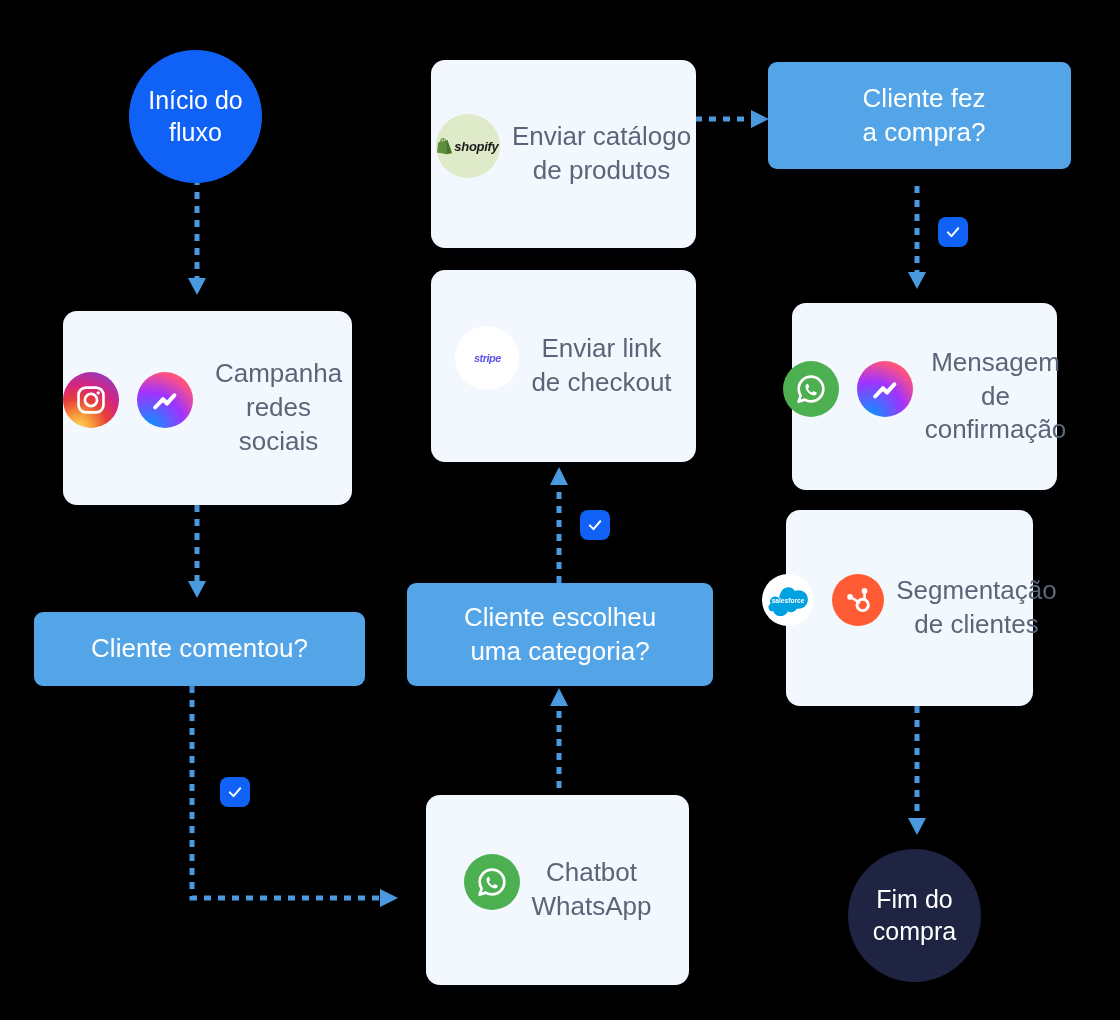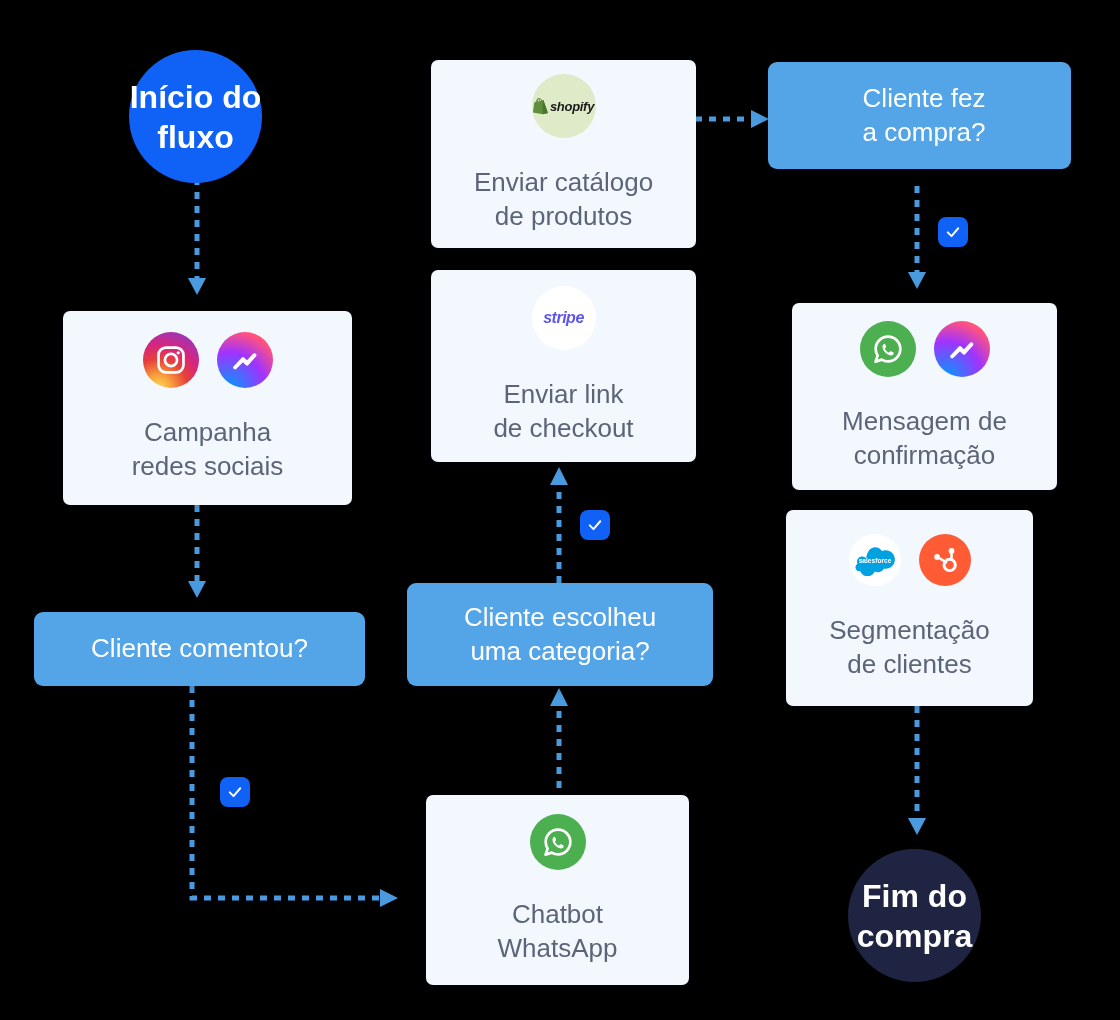--- a/index.html
+++ b/index.html
@@ -23,32 +23,32 @@
   
   .node { position: absolute; box-sizing: border-box; }
 
   .circle-node {
     border-radius: 50%;
     display: flex;
     align-items: center;
     justify-content: center;
     text-align: center;
     color: #ffffff;
-    font-size: 32px;
+    font-size: 25px;
     line-height: 1.25;
-    font-weight: 700;
+    font-weight: 400;
   }
   .circle-start { background: #0f62f5; }
   .circle-end   { background: #1e2442; }
 
   .card-node {
     background: #f3f8fe;
-    border-radius: 7px;
+    border-radius: 14px;
     display: flex;
-    flex-direction: column;
+    flex-direction: row;
     align-items: center;
     justify-content: center;
     box-shadow: 0 2px 10px rgba(10,20,50,0.18);
     gap: 12px;
   }
   .card-icons {
     display: flex;
     align-items: center;
     justify-content: center;
     gap: 18px;
@@ -94,21 +94,21 @@
   .ico-hubspot   { background: #ff5c35; }
   .ico-whatsapp  { background: #4caf50; }
   .ico-instagram {
     background: radial-gradient(circle at 28% 100%, #fdd85d 0%, #f8a33b 18%, #e6403b 42%, #d7257d 62%, #9b36b7 86%);
   }
   .ico-messenger {
     background: radial-gradient(circle at 22% 100%, #0099ff 0%, #a033ff 50%, #ff5280 80%, #ff7061 100%);
   }
 
   .shopify-text { font-size: 13px; font-weight: bold; font-style: italic; color: #1a1a1a; letter-spacing: -0.3px; }
-  .stripe-text  { font-size: 16px; font-weight: bold; color: #5d56e8; letter-spacing: -0.5px; font-style: italic; }
+  .stripe-text  { font-size: 11px; font-weight: bold; color: #5d56e8; letter-spacing: -0.5px; font-style: italic; }
 
   
   .conn { position: absolute; }
   .conn svg { display: block; overflow: visible; }
 
   
   .check-badge {
     position: absolute;
     width: 30px; height: 30px;
     background: #0f62f5;

